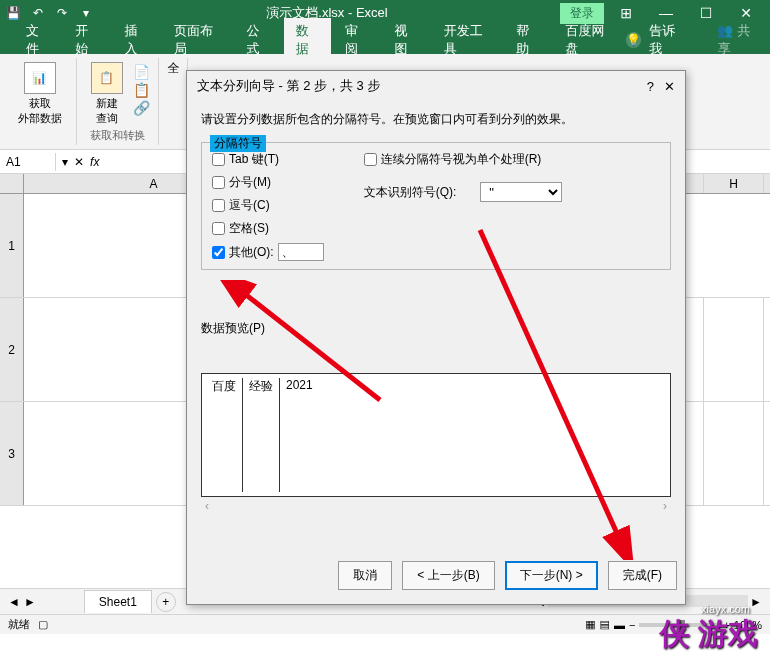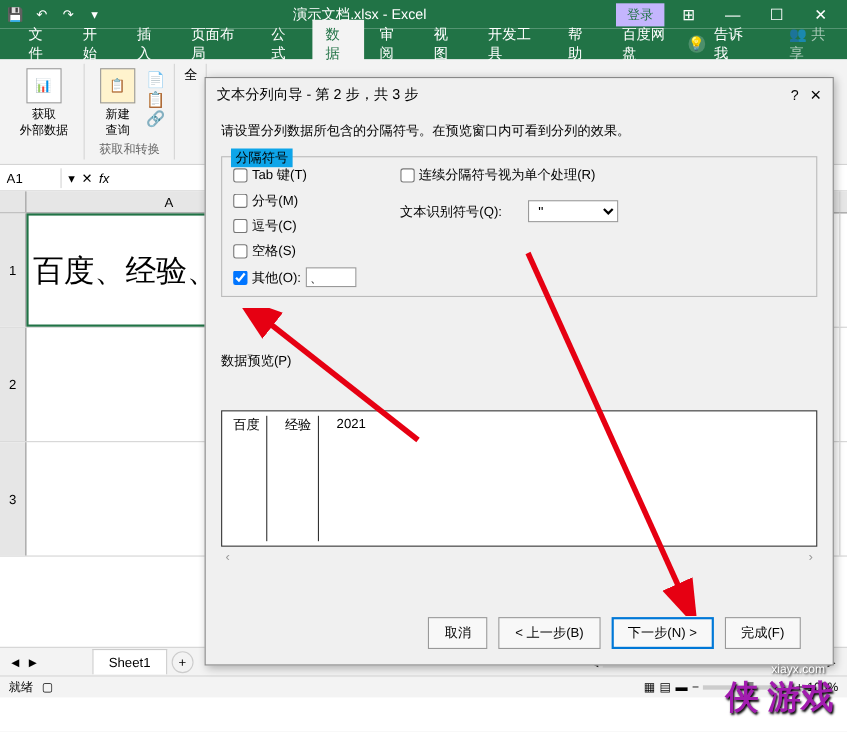--- a/index.html
+++ b/index.html
@@ -3,21 +3,21 @@
   <meta charset="utf-8">
   <style>
     * { margin: 0; padding: 0; box-sizing: border-box; font-family: "Microsoft YaHei", sans-serif; }
     body { width: 770px; height: 665px; background: #fff; position: relative; overflow: hidden; font-size: 12px; }
     
     .title-bar { height: 26px; background: #217346; color: #fff; display: flex; align-items: center; padding: 0 6px; }
     .qat { display: flex; gap: 8px; align-items: center; }
     .qat-icon { width: 16px; height: 16px; display: flex; align-items: center; justify-content: center; cursor: pointer; }
     .title-center { flex: 1; text-align: center; font-size: 13px; }
     .title-right { display: flex; align-items: center; gap: 4px; }
-    .login-btn { padding: 2px 10px; background: #c4b5fd; color: #217346; font-size: 12px; }
+    .login-btn { padding: 2px 10px; background: #86efac; color: #217346; font-size: 12px; }
     .win-btn { width: 36px; height: 26px; display: flex; align-items: center; justify-content: center; cursor: pointer; font-size: 14px; }
     
     .ribbon-tabs { height: 28px; background: #217346; display: flex; align-items: center; padding-left: 14px; gap: 2px; }
     .tab { padding: 4px 12px; color: #fff; font-size: 13px; cursor: pointer; }
     .tab.active { background: #f3f3f3; color: #217346; }
     .tab-right { margin-left: auto; display: flex; align-items: center; gap: 8px; padding-right: 14px; }
     .tell-me { background: rgba(255,255,255,0.2); border-radius: 10px; width: 16px; height: 16px; display: flex; align-items: center; justify-content: center; }
     
     .ribbon-content { height: 96px; background: #f3f3f3; border-bottom: 1px solid #d4d4d4; display: flex; padding: 4px; }
     .ribbon-group { padding: 2px 8px; border-right: 1px solid #d4d4d4; display: flex; flex-direction: column; align-items: center; }
@@ -39,38 +39,38 @@
     .cell { flex: 1; border-right: 1px solid #d4d4d4; padding: 2px 4px; font-size: 28px; display: flex; align-items: center; }
     .cell.a1 { border: 2px solid #217346; }
     
     .sheet-tabs { height: 26px; background: #f3f3f3; border-top: 1px solid #d4d4d4; display: flex; align-items: center; padding: 0 8px; gap: 4px; }
     .sheet-tab { padding: 4px 14px; background: #fff; border: 1px solid #ccc; border-bottom: none; font-size: 12px; margin-left: 44px; }
     .add-sheet { width: 20px; height: 20px; border: 1px solid #ccc; border-radius: 50%; display: flex; align-items: center; justify-content: center; }
     
     .status-bar { height: 20px; background: #f3f3f3; border-top: 1px solid #d4d4d4; display: flex; align-items: center; padding: 0 8px; font-size: 11px; }
     .zoom { margin-left: auto; display: flex; align-items: center; gap: 4px; }
     
-    .dialog { position: absolute; top: 70px; left: 186px; width: 572px; height: 535px; background: #f0f0f0; border: 1px solid #888; box-shadow: 2px 2px 8px rgba(0,0,0,0.3); }
+    .dialog { position: absolute; top: 70px; left: 186px; width: 500px; height: 535px; background: #f0f0f0; border: 1px solid #888; box-shadow: 2px 2px 8px rgba(0,0,0,0.3); }
     .dlg-title { height: 30px; display: flex; align-items: center; padding: 0 10px; font-size: 13px; }
     .dlg-title-right { margin-left: auto; display: flex; gap: 10px; }
     .dlg-body { padding: 10px 14px; }
     .dlg-instr { font-size: 12px; margin-bottom: 14px; }
     .fieldset { border: 1px solid #bbb; padding: 8px 10px; margin-bottom: 12px; position: relative; }
     .fieldset-title { position: absolute; top: -8px; left: 8px; background: #0ea5e9; padding: 0 4px; font-size: 12px; }
     .delim-row { display: flex; gap: 40px; }
     .delim-col { display: flex; flex-direction: column; gap: 6px; }
     .chk-row { display: flex; align-items: center; gap: 4px; font-size: 12px; }
     .chk { width: 13px; height: 13px; }
     .other-input { width: 46px; height: 18px; border: 1px solid #999; padding: 0 3px; font-size: 12px; }
     .qual-row { display: flex; align-items: center; gap: 24px; font-size: 12px; margin-top: 8px; }
     .qual-select { width: 82px; height: 20px; border: 1px solid #999; padding: 0 4px; background: #fff; }
     .preview-label { font-size: 12px; margin-bottom: 6px; }
-    .preview-box { height: 124px; border: 1px solid #333; background: #fff; padding: 4px; display: flex; gap: 10px; position: relative; }
+    .preview-box { height: 124px; border: 1px solid #333; background: #fff; padding: 4px; display: flex; gap: 0; position: relative; }
     .prev-col { border-right: 1px solid #333; padding: 0 6px; font-size: 12px; }
-    .dlg-buttons { position: absolute; bottom: 14px; right: 29px; display: flex; gap: 10px; }
+    .dlg-buttons { position: absolute; bottom: 14px; right: 8px; display: flex; gap: 10px; }
     .dlg-btn { padding: 5px 14px; border: 1px solid #999; background: #f8f8f8; font-size: 12px; cursor: pointer; }
     .dlg-btn.focus { border: 2px solid #0078d7; padding: 4px 13px; }
     
     .watermark { position: absolute; bottom: 10px; right: 12px; color: #a21caf; font-size: 30px; font-weight: bold; text-shadow: 1px 1px 2px #000; }
     .watermark-sub { position: absolute; bottom: 50px; right: 20px; color: #fff; font-size: 11px; text-shadow: 1px 1px 2px #000; }
   </style>
 </head>
 <body>
 
 <div class="title-bar">
@@ -151,21 +151,20 @@
 <div class="sheet-area" style="height:414px">
   <div class="sheet-grid">
     <div class="col-headers">
       <div class="corner"></div>
       <div class="col-h" style="max-width:260px">A</div>
       <div class="col-h" style="max-width:420px"></div>
       <div class="col-h" style="max-width:60px">H</div>
     </div>
     <div class="row">
       <div class="row-h">1</div>
-      <div class="cell a1" style="max-width:260px">百度、经验、</div>
       <div class="cell" style="max-width:420px"></div>
       <div class="cell" style="max-width:60px"></div>
     </div>
     <div class="row">
       <div class="row-h">2</div>
       <div class="cell" style="max-width:260px"></div>
       <div class="cell" style="max-width:420px"></div>
       <div class="cell" style="max-width:60px"></div>
     </div>
     <div class="row">

